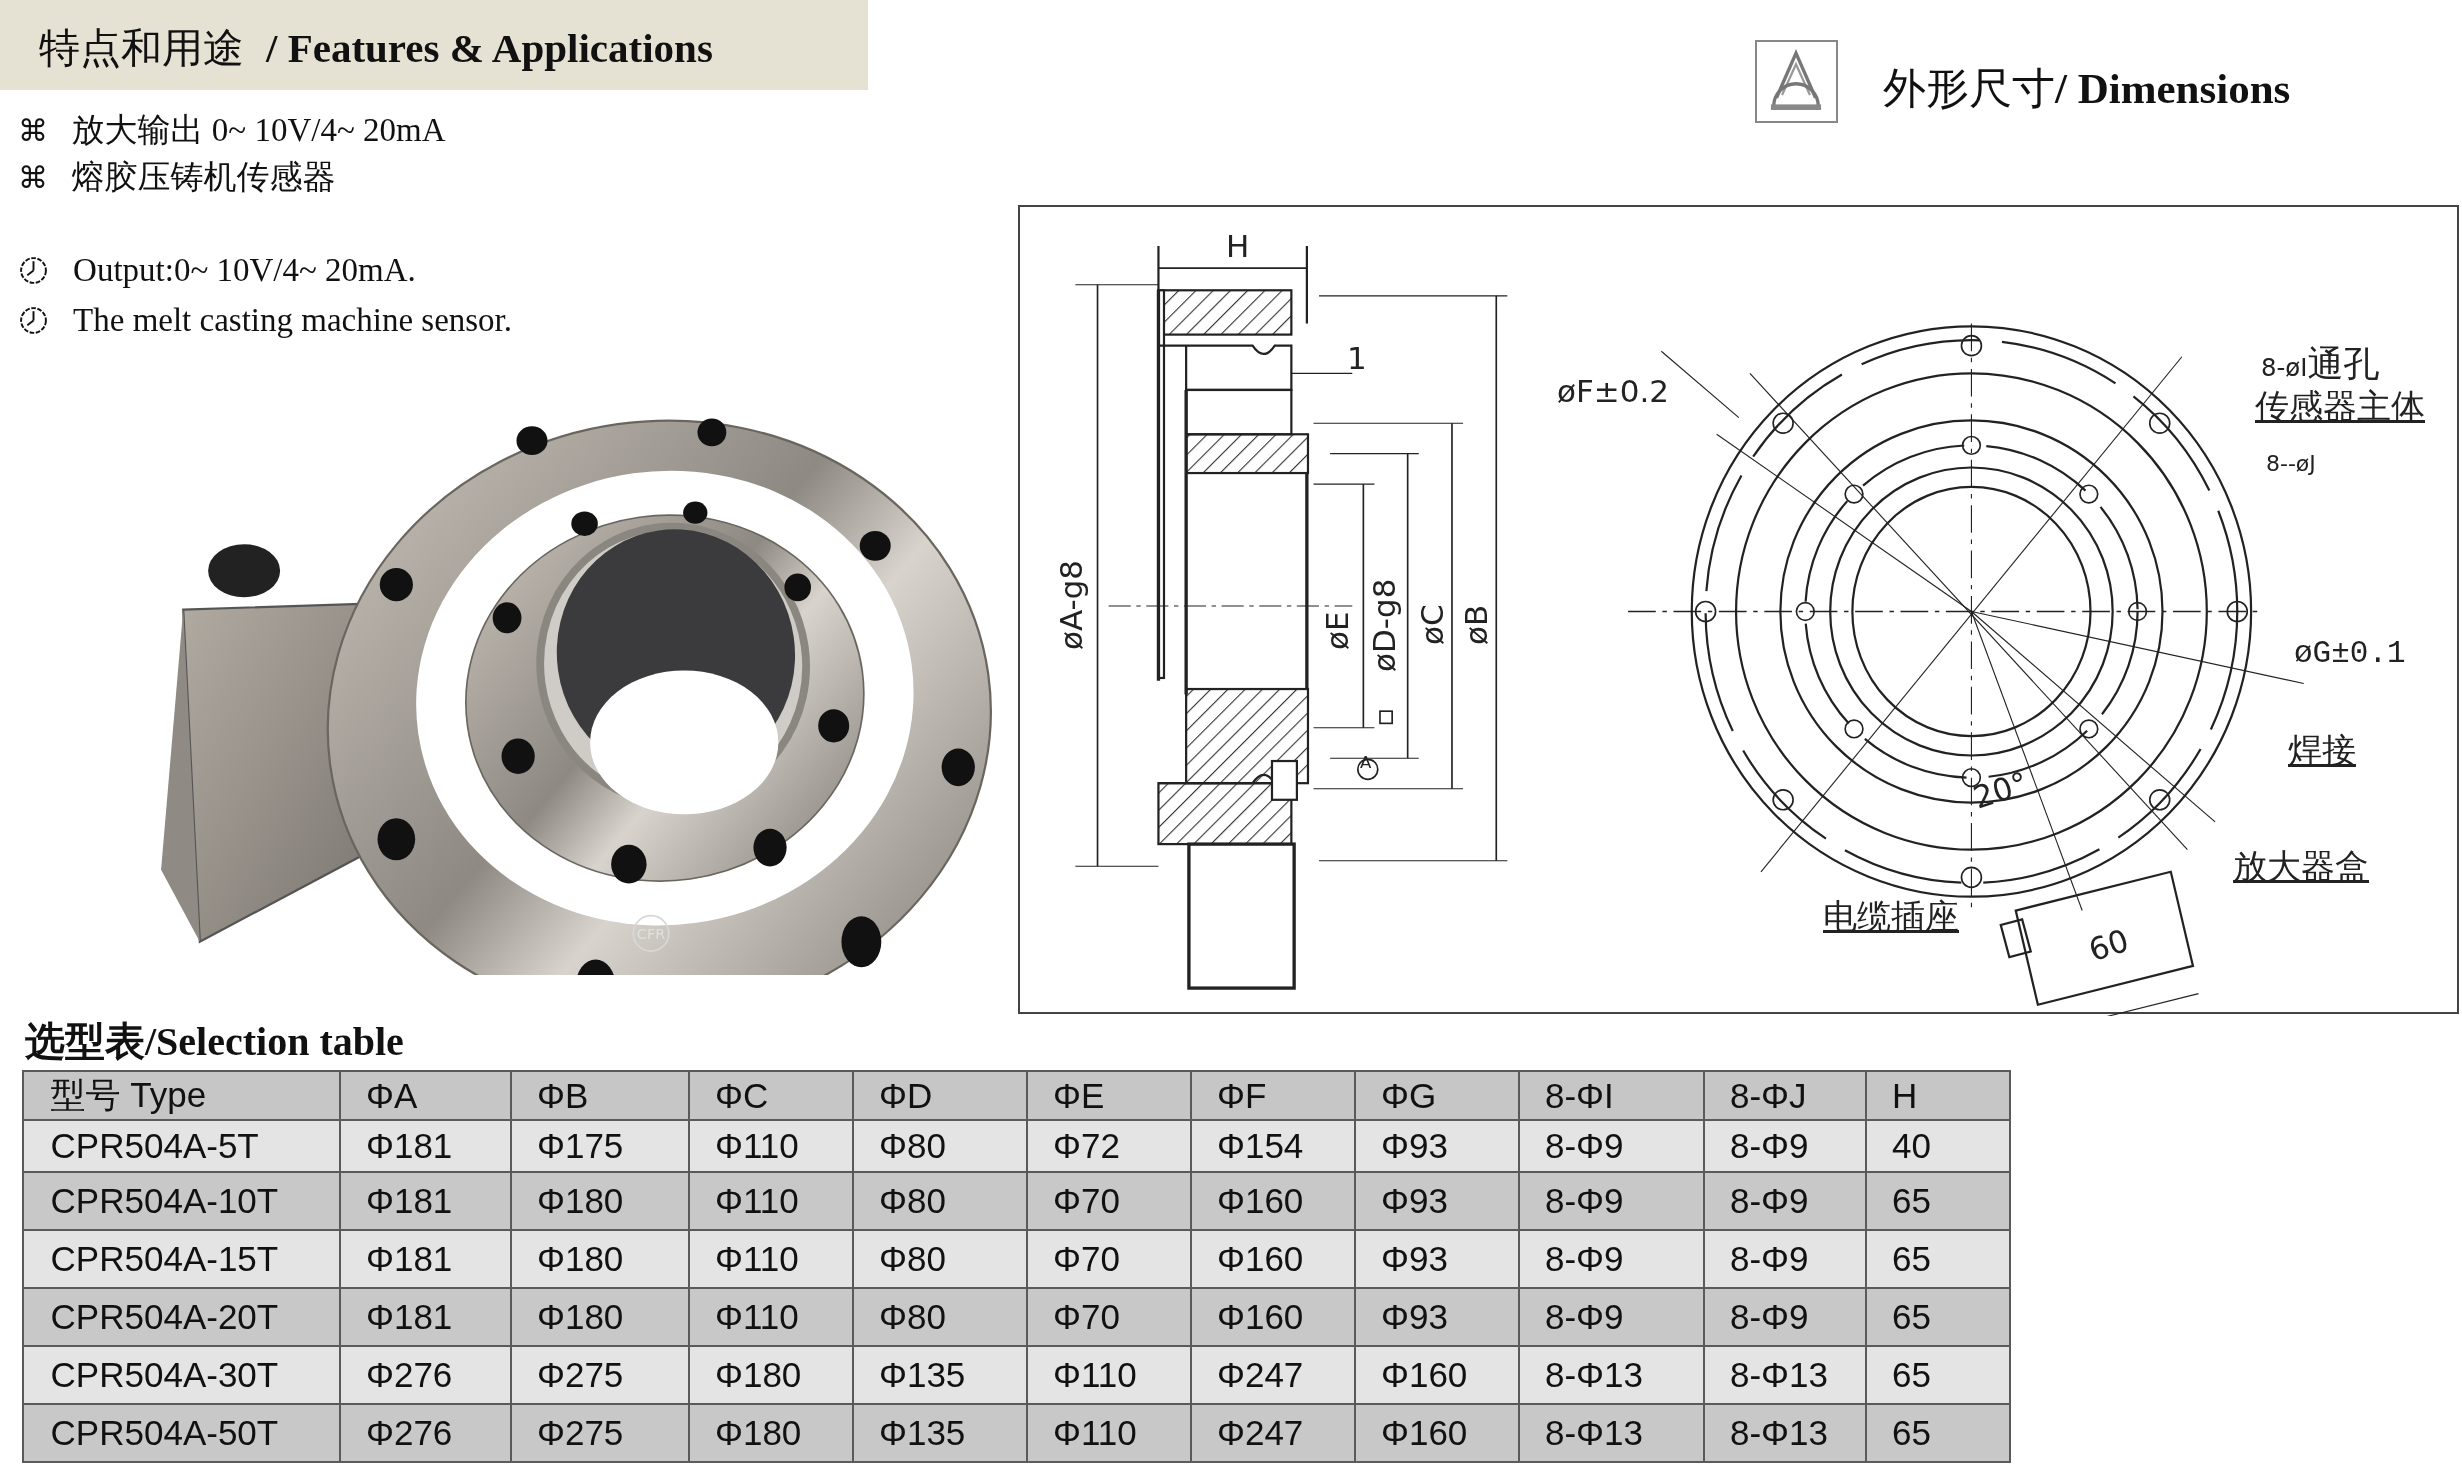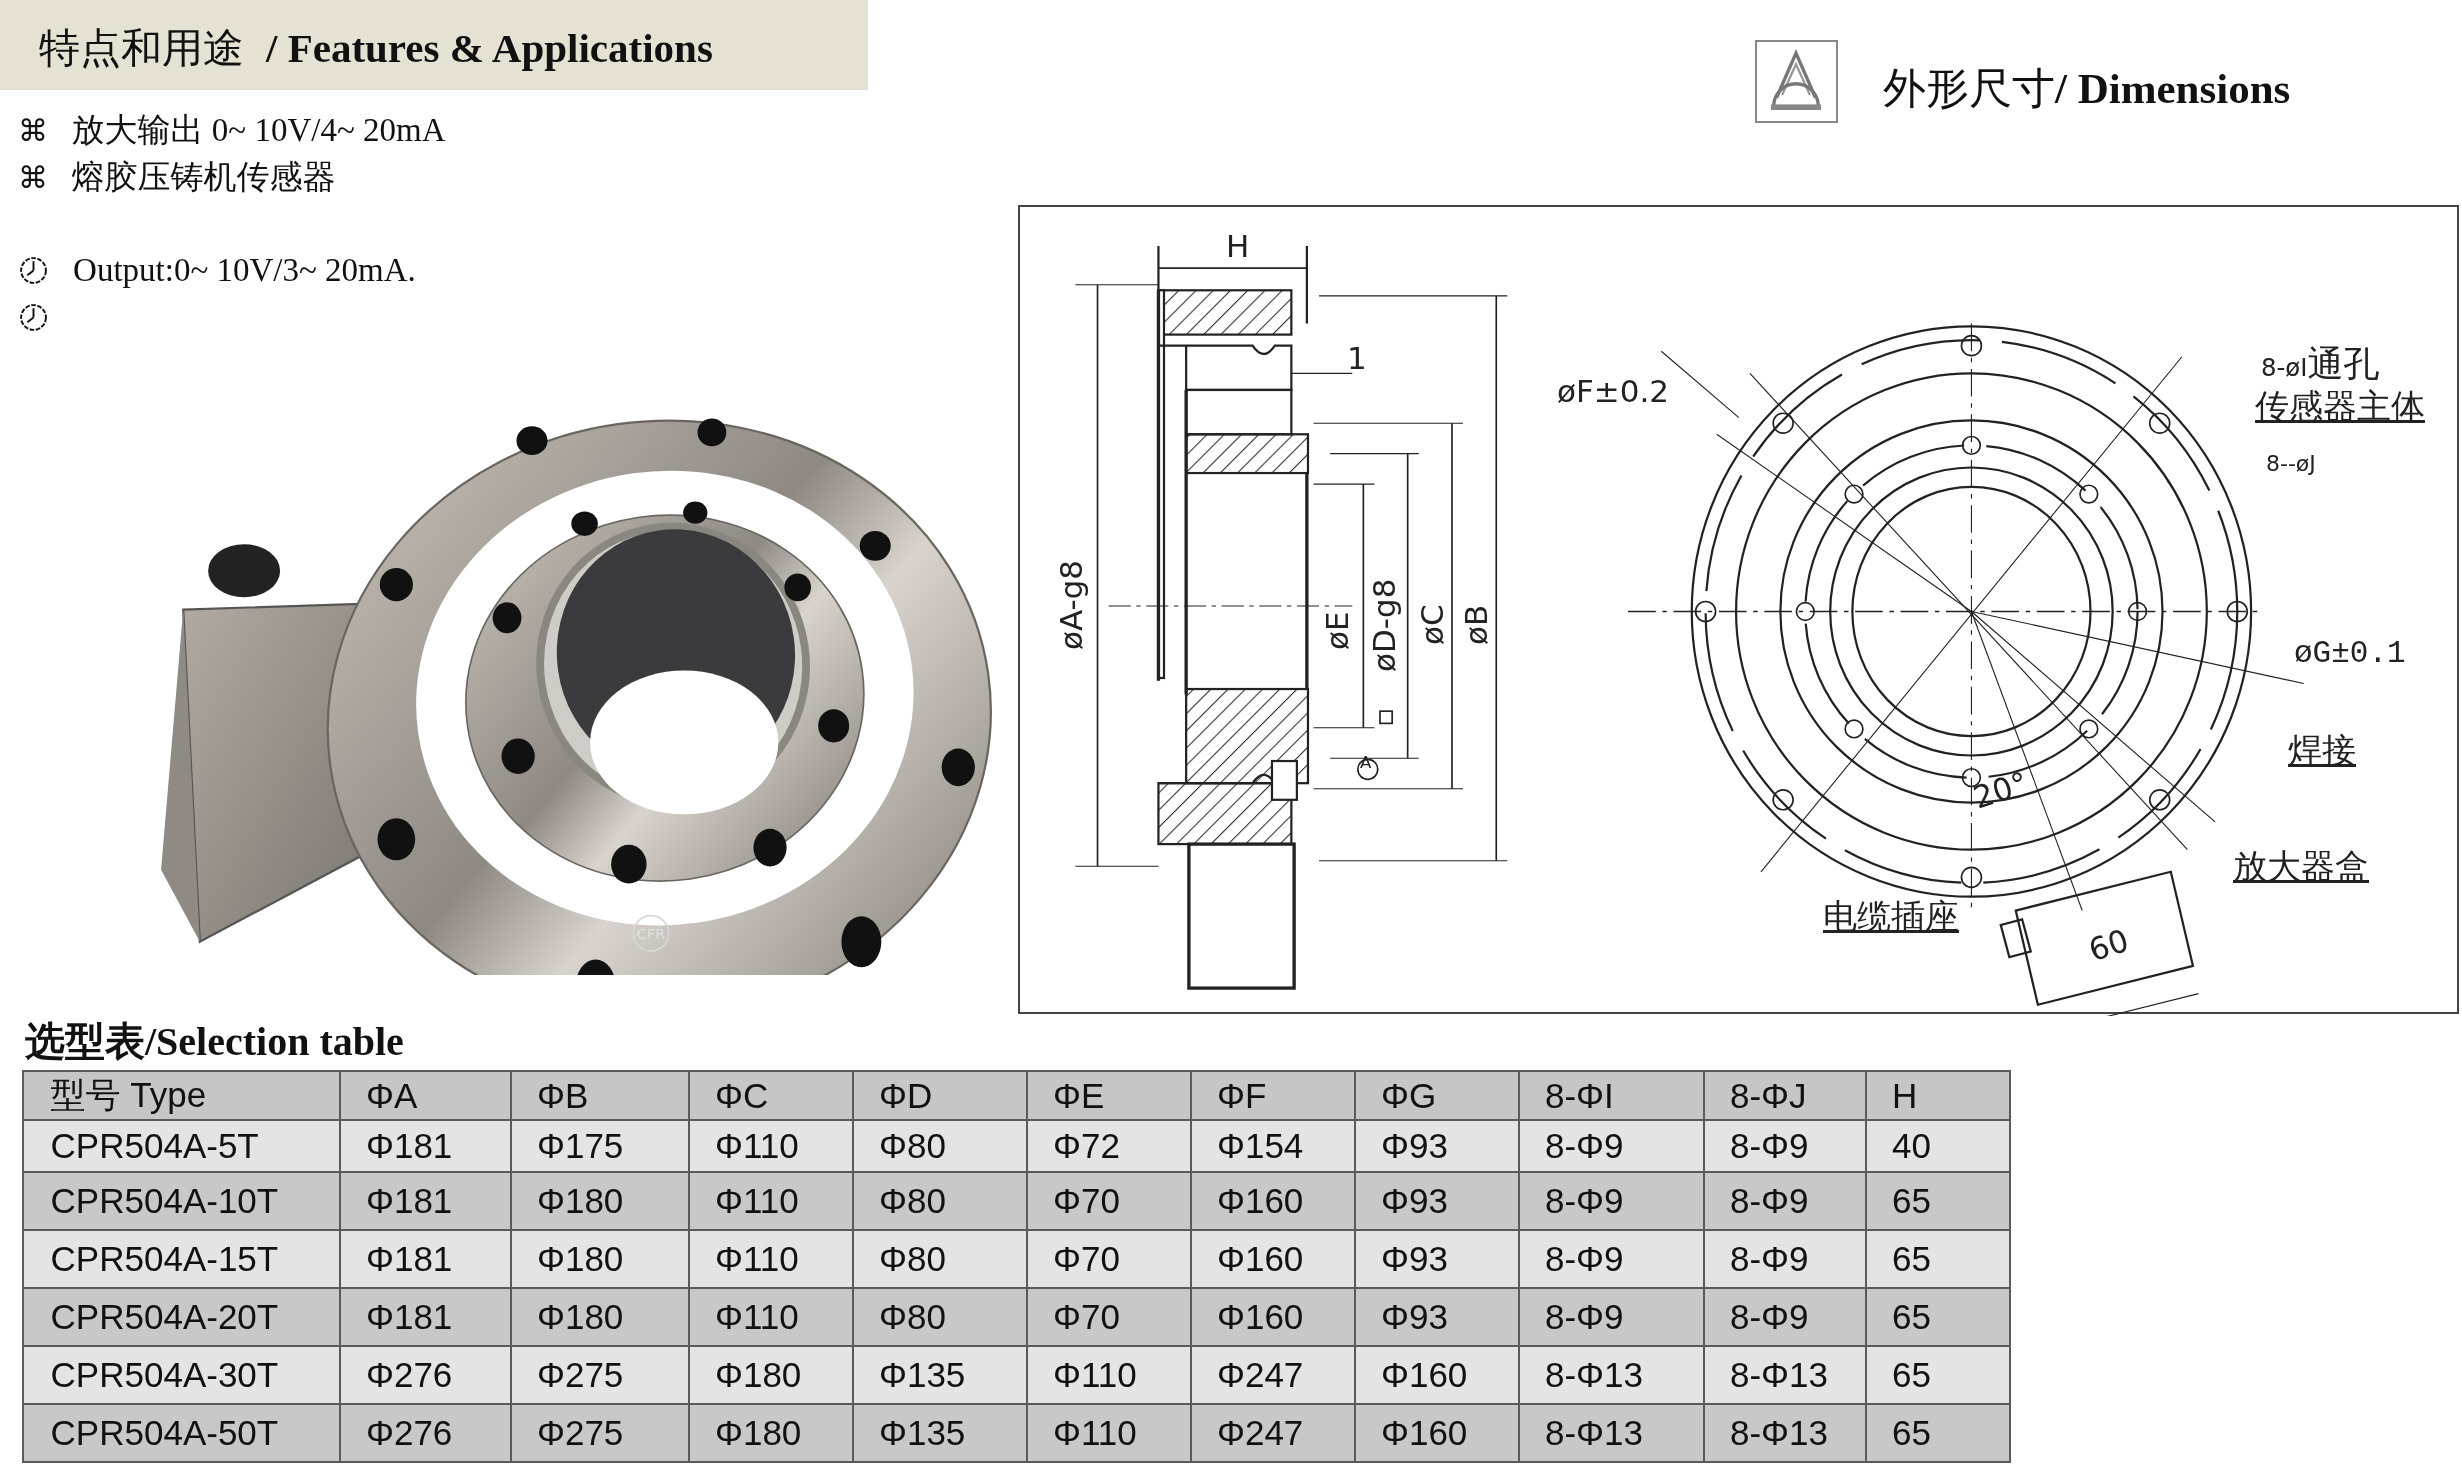--- a/index.html
+++ b/index.html
@@ -58,28 +58,29 @@
   <span class="glyph">⌘</span>
   <span>熔胶压铸机传感器</span>
 </div>
 
 <div class="abs bullet-line" style="top:252px;">
   <svg class="clock" viewBox="0 0 40 40">
     <circle cx="20" cy="20" r="16" fill="none" stroke="#111" stroke-width="2.5" stroke-dasharray="6 2"></circle>
     <line x1="20" y1="20" x2="20" y2="8" stroke="#111" stroke-width="2.5"></line>
     <line x1="20" y1="20" x2="12" y2="26" stroke="#111" stroke-width="2.5"></line>
   </svg>
-  <span>Output:0~ 10V/3~ 20mA.</span>
+  <span>Output:0~ 10V/4~ 20mA.</span>
 </div>
 <div class="abs bullet-line" style="top:302px;">
   <svg class="clock" viewBox="0 0 40 40">
     <circle cx="20" cy="20" r="16" fill="none" stroke="#111" stroke-width="2.5" stroke-dasharray="6 2"></circle>
     <line x1="20" y1="20" x2="20" y2="8" stroke="#111" stroke-width="2.5"></line>
     <line x1="20" y1="20" x2="12" y2="26" stroke="#111" stroke-width="2.5"></line>
   </svg>
+  <span>The melt casting machine sensor.</span>
 </div>
 
 <svg class="abs photo" viewBox="0 0 1530 1060">
   <defs>
     <linearGradient id="steel" x1="0" y1="0" x2="1" y2="1">
       <stop offset="0" stop-color="#c9c3ba"></stop>
       <stop offset="0.45" stop-color="#8e8983"></stop>
       <stop offset="0.6" stop-color="#d8d3cc"></stop>
       <stop offset="1" stop-color="#7d7872"></stop>
     </linearGradient>

